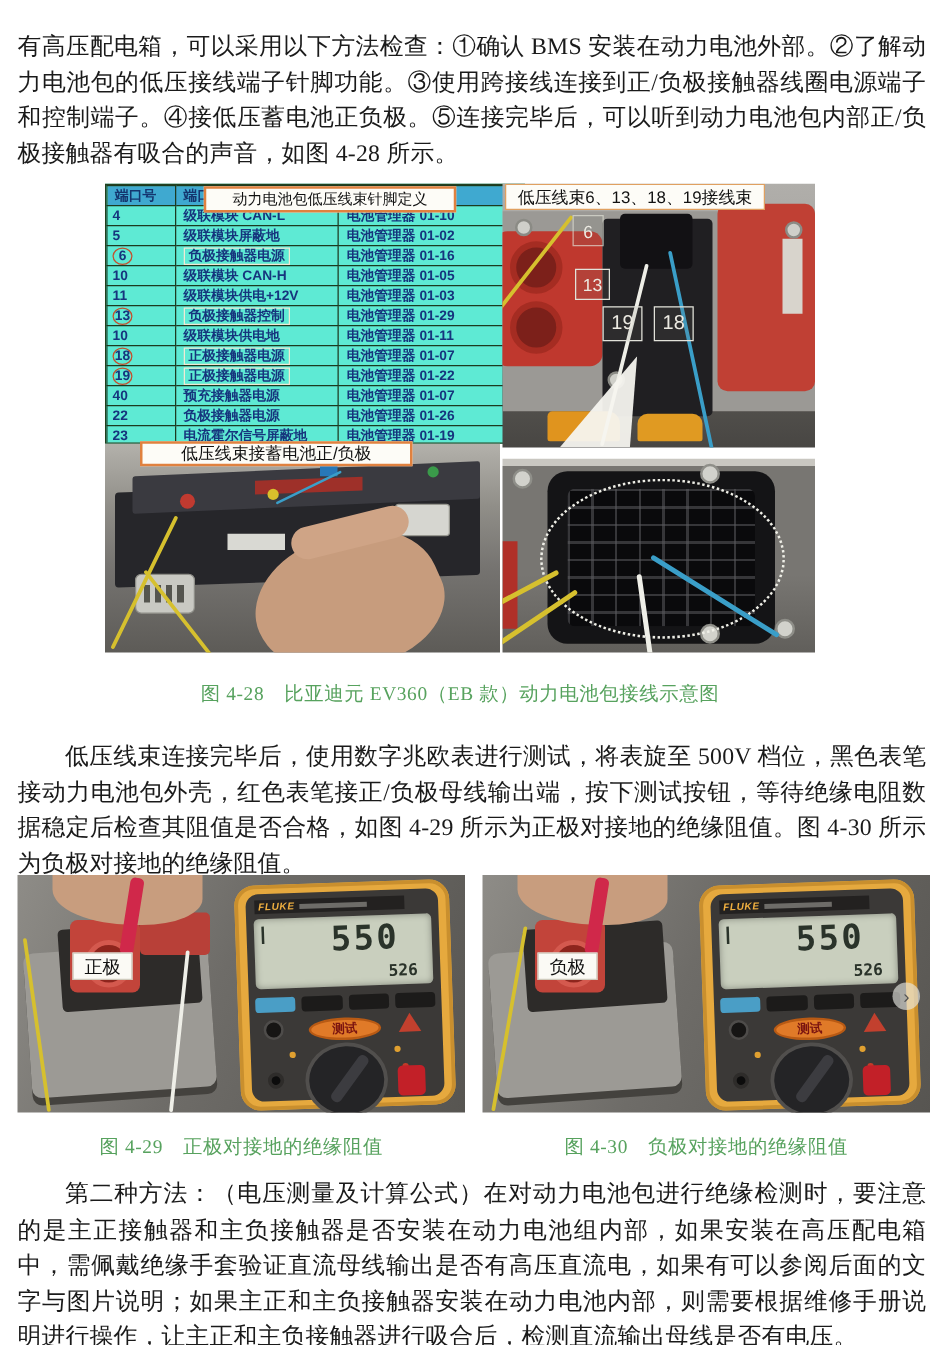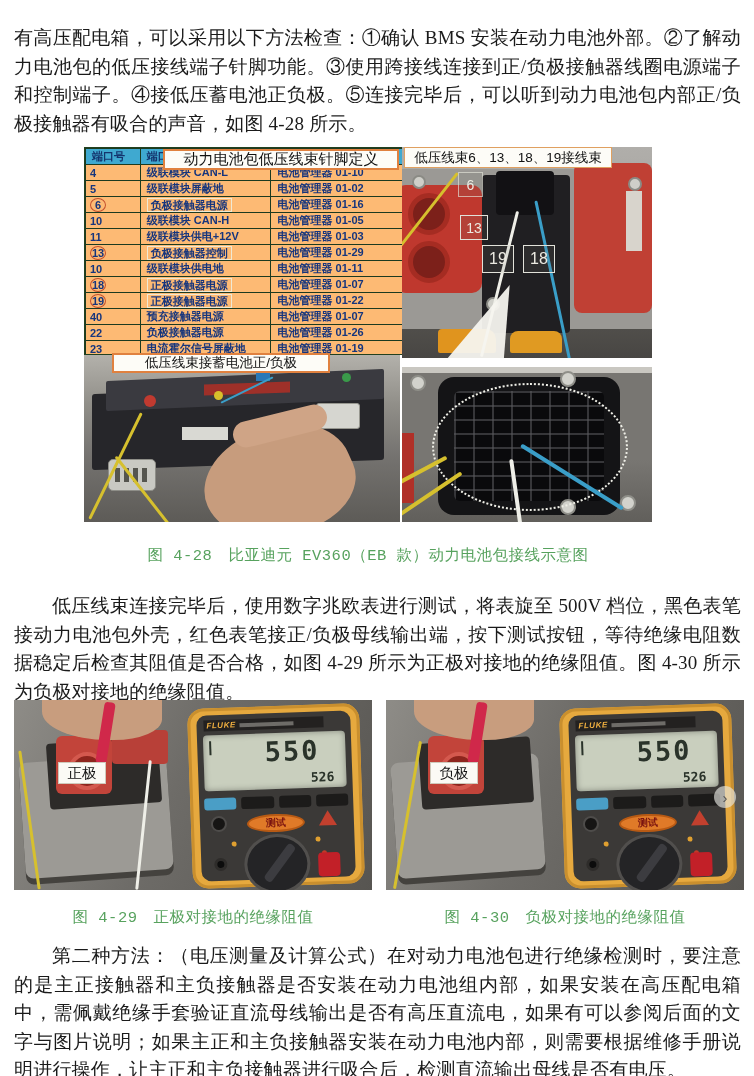--- a/index.html
+++ b/index.html
@@ -14,52 +14,52 @@
     font-size:19px; line-height:28.5px; text-align:justify;
     letter-spacing:0.2px;
   }
   .para.indent { text-indent:38px; }
   #para1 { top:24px; }
   #para2 { top:592px; }
   #para3 { top:942px; }
 
   .fig-caption {
     position:absolute; text-align:center;
-    font-family:Liberation Mono, monospace;
+    font-family:Liberation Serif, serif;
     font-size:15.5px; color:#57a25e; letter-spacing:0.5px;
   }
   #cap428 { left:84px; width:568px; top:545px; }
   #cap429 { left:14px;  width:358px; top:907px; }
   #cap430 { left:386px; width:358px; top:907px; }
 
   
   #fig428 { position:absolute; left:84px; top:147px; width:568px; height:375px; }
   #f428-left  { position:absolute; left:0; top:0; width:316px; height:375px; }
   #f428-right { position:absolute; left:318px; top:0; width:250px; height:375px; }
 
   
   #pin-table-wrap { position:absolute; left:0; top:0; width:336px; height:208px;
-    background:#fdba74; border:1px solid #22401f; overflow:hidden; }
+    background:#5eead4; border:1px solid #22401f; overflow:hidden; }
   #pin-table { width:100%; height:100%; border-collapse:collapse; table-layout:fixed;
     font-family:"Liberation Sans", sans-serif; font-size:11px; color:#16357d; }
   #pin-table th, #pin-table td { border:1px solid #1c3a20; height:16px; padding:0 0 0 6px;
     overflow:hidden; white-space:nowrap; font-weight:bold; text-align:left; }
   #pin-table th { background:#3fa9d0; color:#14356e; }
   #pin-table col.c1 { width:52px; } #pin-table col.c2 { width:124px; } #pin-table col.c3 { width:140px; }
   #pin-table td.portcell { padding-left:4px; }
   .circled { display:inline-block; min-width:16px; height:14px; line-height:13px; text-align:center;
     border:1.5px solid #c4502e; border-radius:50%; }
   .boxedcell { display:inline-block; border:1.5px solid #efe9d4; padding:0 3px; line-height:12px; }
 
   .callout {
     position:absolute; background:#fdfcf7; border:2px solid #e0813f;
     font-family:"Liberation Sans", sans-serif; color:#111; text-align:center;
     display:flex; align-items:center; justify-content:center; z-index:5;
   }
-  #callout-top    { left:79px;  top:2px;   width:236px; height:21px; font-size:15px; }
+  #callout-top    { left:79px;  top:2px;   width:202px; height:21px; font-size:12px; }
   #callout-bottom { left:28px;  top:206px; width:218px; height:20px; font-size:13.5px; }
 
   
   #photo-battery { position:absolute; left:0; top:208px; width:316px; height:167px; overflow:hidden;
     background:linear-gradient(180deg,#b3b1ab 0%,#908e88 30%,#757370 60%,#5d5b57 100%); }
   .batt-body { position:absolute; left:8px; top:34px; width:292px; height:76px; background:#26262a;
     border-radius:3px; transform:skewY(-2deg); }
   .batt-top { position:absolute; left:22px; top:20px; width:278px; height:30px; background:#3a3a40;
     transform:skewY(-2.5deg); border-radius:2px; }
   .batt-sticker-red { position:absolute; left:120px; top:28px; width:86px; height:11px; background:#9e3029; transform:skewY(-2deg); }

